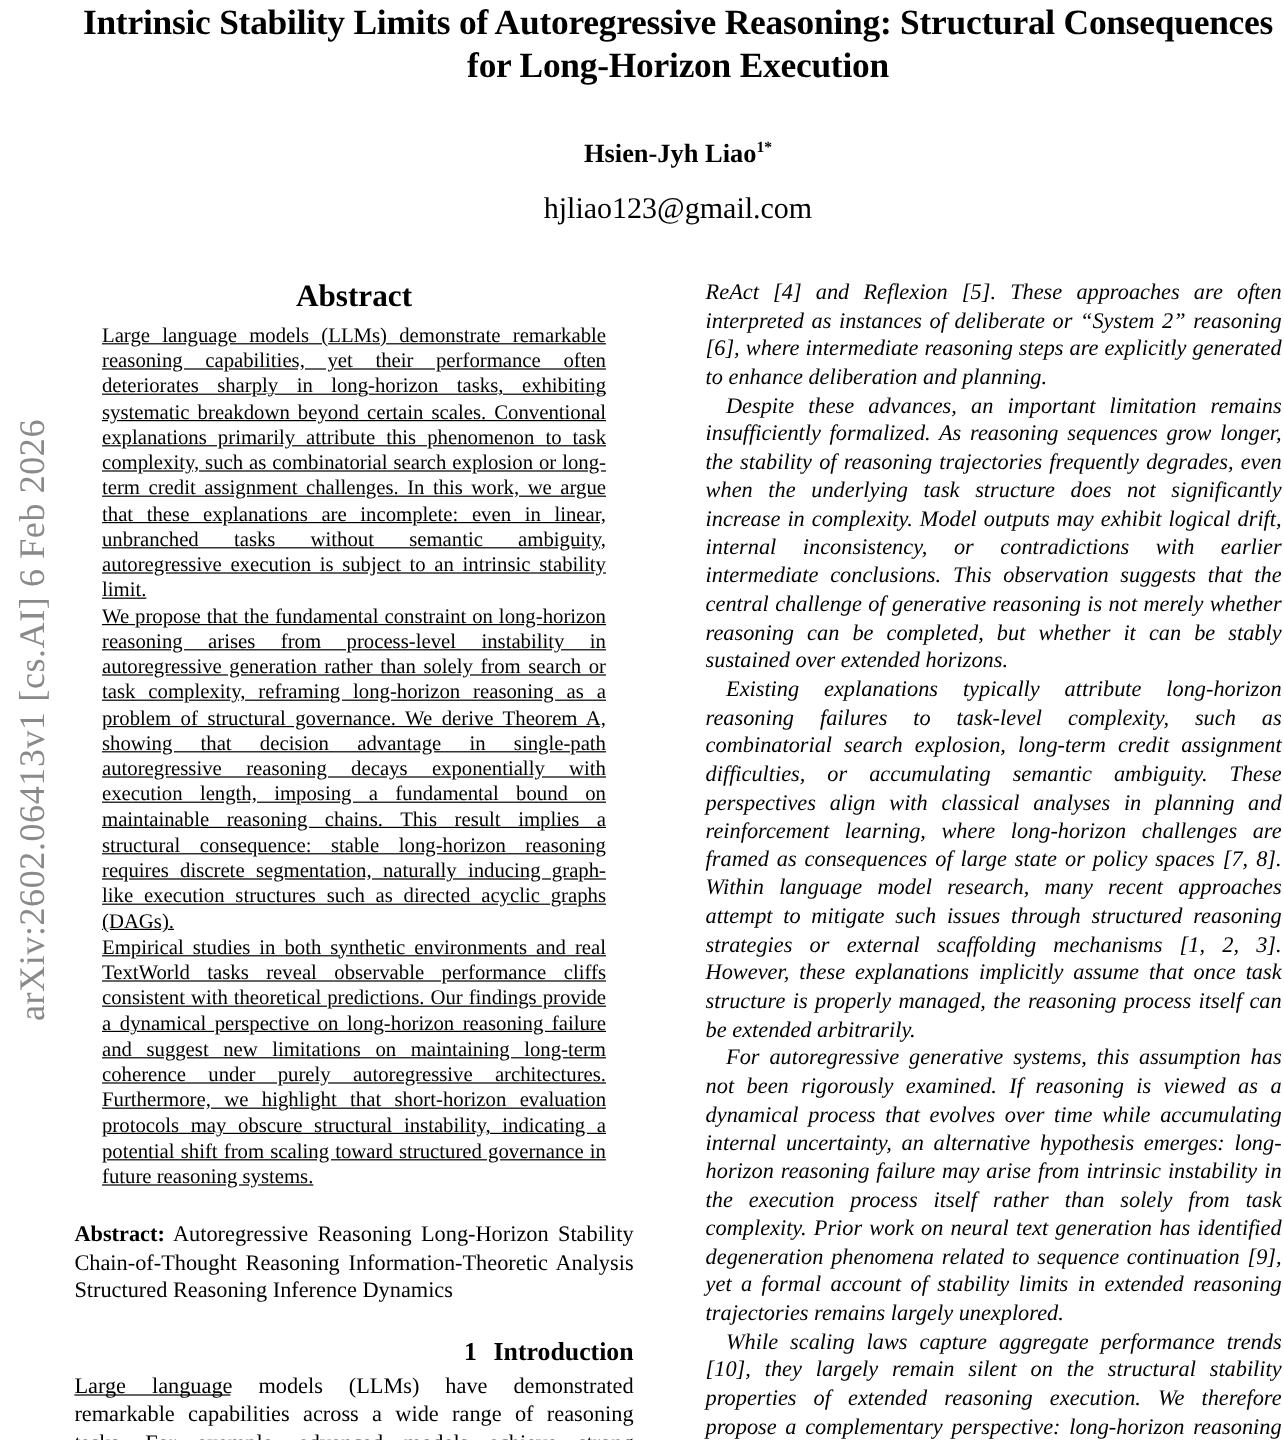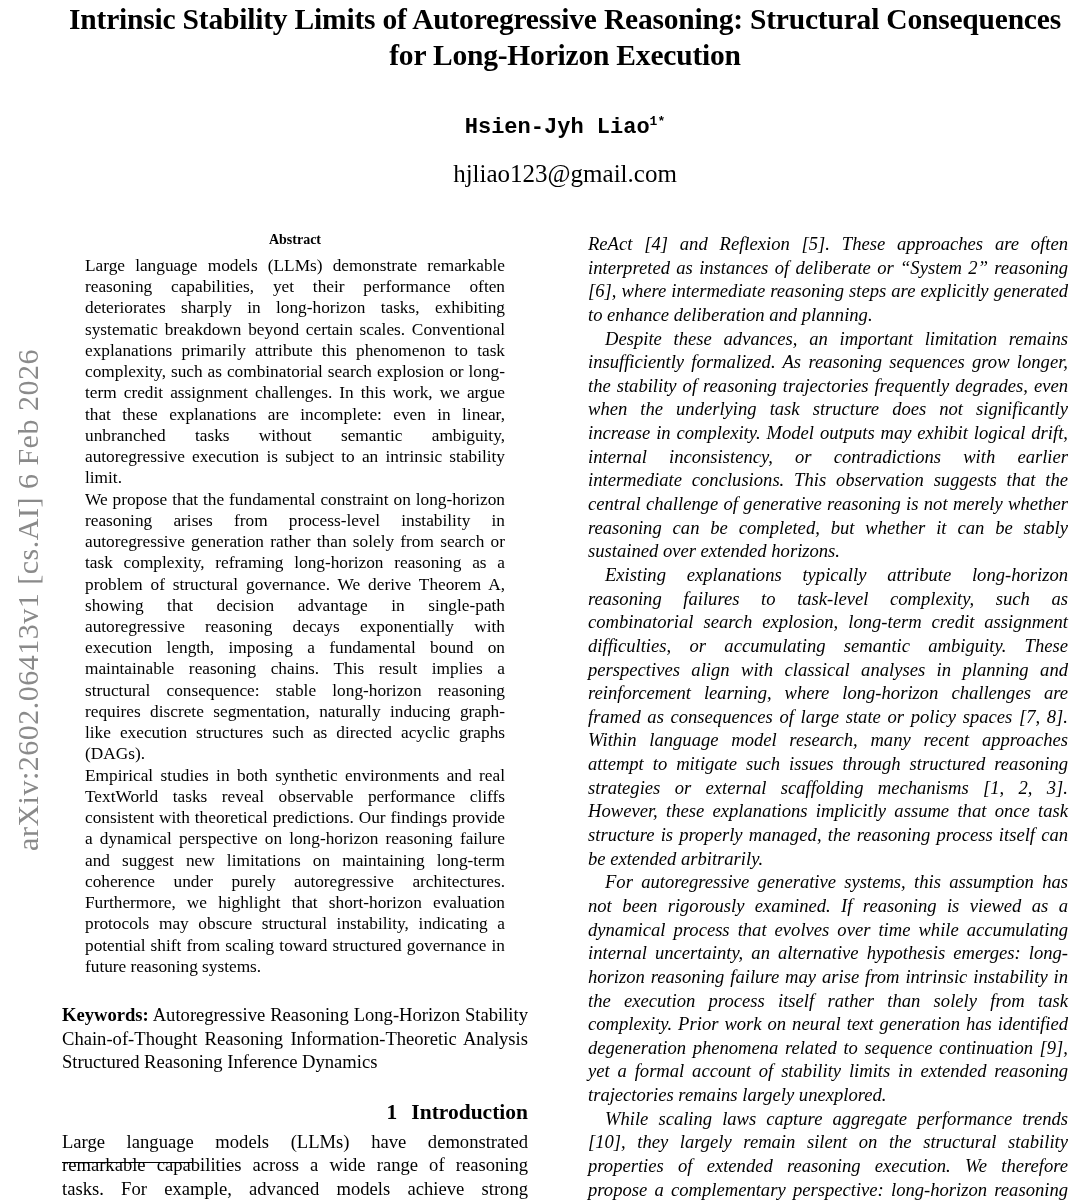--- a/index.html
+++ b/index.html
@@ -57,21 +57,20 @@
     padding-top: 2px;
   }
   #author-block {
     margin-top: 42px;
     text-align: center;
   }
   #author-name {
     font-size: 22px;
     font-weight: bold;
     display: inline-block;
-    font-family: Liberation Mono, monospace;
   }
   #author-name sup {
     font-size: 13px;
     font-weight: bold;
     vertical-align: super;
     line-height: 0;
   }
   #author-email {
     margin-top: 20px;
     font-size: 25px;
@@ -85,35 +84,36 @@
   }
   #col-right {
     position: absolute;
     left: 588px; top: 232px;
     width: 480px; height: 968px; font-style: italic;
   }
 
   .sec-heading {
     text-align: center;
     font-weight: bold;
-    font-size: 14px;
+    font-size: 26px;
     margin: 0 0 6px 0;
   }
   #abstract-heading { margin-bottom: 7px; }
 
   .abstract-body {
     padding: 0 23px;
   }
   .abstract-body p {
     margin: 0;
     font-size: 17.3px;
     line-height: 1.228;
     text-align: justify;
     text-justify: inter-word;
     hyphens: manual;
+    text-decoration: underline;
   }
 
   .kw-block {
     margin-top: 26px;
     font-size: 18.6px;
     line-height: 1.27;
     text-align: justify;
   }
   .kw-block .kw-label { font-weight: bold; }
 
@@ -179,21 +179,21 @@
   <div id="col-left">
 
     <div class="sec-heading" id="abstract-heading">Abstract</div>
 
     <div class="abstract-body">
       <p>Large language models (LLMs) demonstrate remarkable reasoning capabilities, yet their performance often deteriorates sharply in long-horizon tasks, exhibiting systematic breakdown beyond certain scales. Conventional explanations primarily attribute this phenomenon to task complexity, such as combinatorial search explosion or long-term credit assignment challenges. In this work, we argue that these explanations are incomplete: even in linear, unbranched tasks without semantic ambiguity, autoregressive execution is subject to an intrinsic stability limit.</p>
       <p>We propose that the fundamental constraint on long-horizon reasoning arises from process-level instability in autoregressive generation rather than solely from search or task complexity, reframing long-horizon reasoning as a problem of structural governance. We derive Theorem A, showing that decision advantage in single-path autoregressive reasoning decays exponentially with execution length, imposing a fundamental bound on maintainable reasoning chains. This result implies a structural consequence: stable long-horizon reasoning requires discrete segmentation, naturally inducing graph-like execution structures such as directed acyclic graphs (DAGs).</p>
       <p>Empirical studies in both synthetic environments and real TextWorld tasks reveal observable performance cliffs consistent with theoretical predictions. Our findings provide a dynamical perspective on long-horizon reasoning failure and suggest new limitations on maintaining long-term coherence under purely autoregressive architectures. Furthermore, we highlight that short-horizon evaluation protocols may obscure structural instability, indicating a potential shift from scaling toward structured governance in future reasoning systems.</p>
     </div>
 
-    <div class="kw-block"><span class="kw-label">Keywords:</span><span> Autoregressive Reasoning Long-Horizon Stability Chain-of-Thought Reasoning Information-Theoretic Analysis Structured Reasoning Inference Dynamics</span></div>
+    <div class="kw-block"><span class="kw-label">Abstract:</span><span> Autoregressive Reasoning Long-Horizon Stability Chain-of-Thought Reasoning Information-Theoretic Analysis Structured Reasoning Inference Dynamics</span></div>
 
     <div id="intro-heading"><span class="secnum">1</span><span>Introduction</span></div>
 
     <p class="body-p">Large language models (LLMs) have demonstrated remarkable capabilities across a wide range of reasoning tasks. For example, advanced models achieve strong performance on mathematical reasoning benchmarks when guided by structured prompting strategies such as chain-of-thought prompting [1], tree-of-thought reasoning [2], graph-based reasoning frameworks [3], and agent-style paradigms including</p>
 
   </div>
 
   <div id="col-right">
     <p class="body-p">ReAct [4] and Reflexion [5]. These approaches are often interpreted as instances of deliberate or “System 2” reasoning [6], where intermediate reasoning steps are explicitly generated to enhance deliberation and planning.</p>
     <p class="body-p">Despite these advances, an important limitation remains insufficiently formalized. As reasoning sequences grow longer, the stability of reasoning trajectories frequently degrades, even when the underlying task structure does not significantly increase in complexity. Model outputs may exhibit logical drift, internal inconsistency, or contradictions with earlier intermediate conclusions. This observation suggests that the central challenge of generative reasoning is not merely whether reasoning can be completed, but whether it can be stably sustained over extended horizons.</p>

